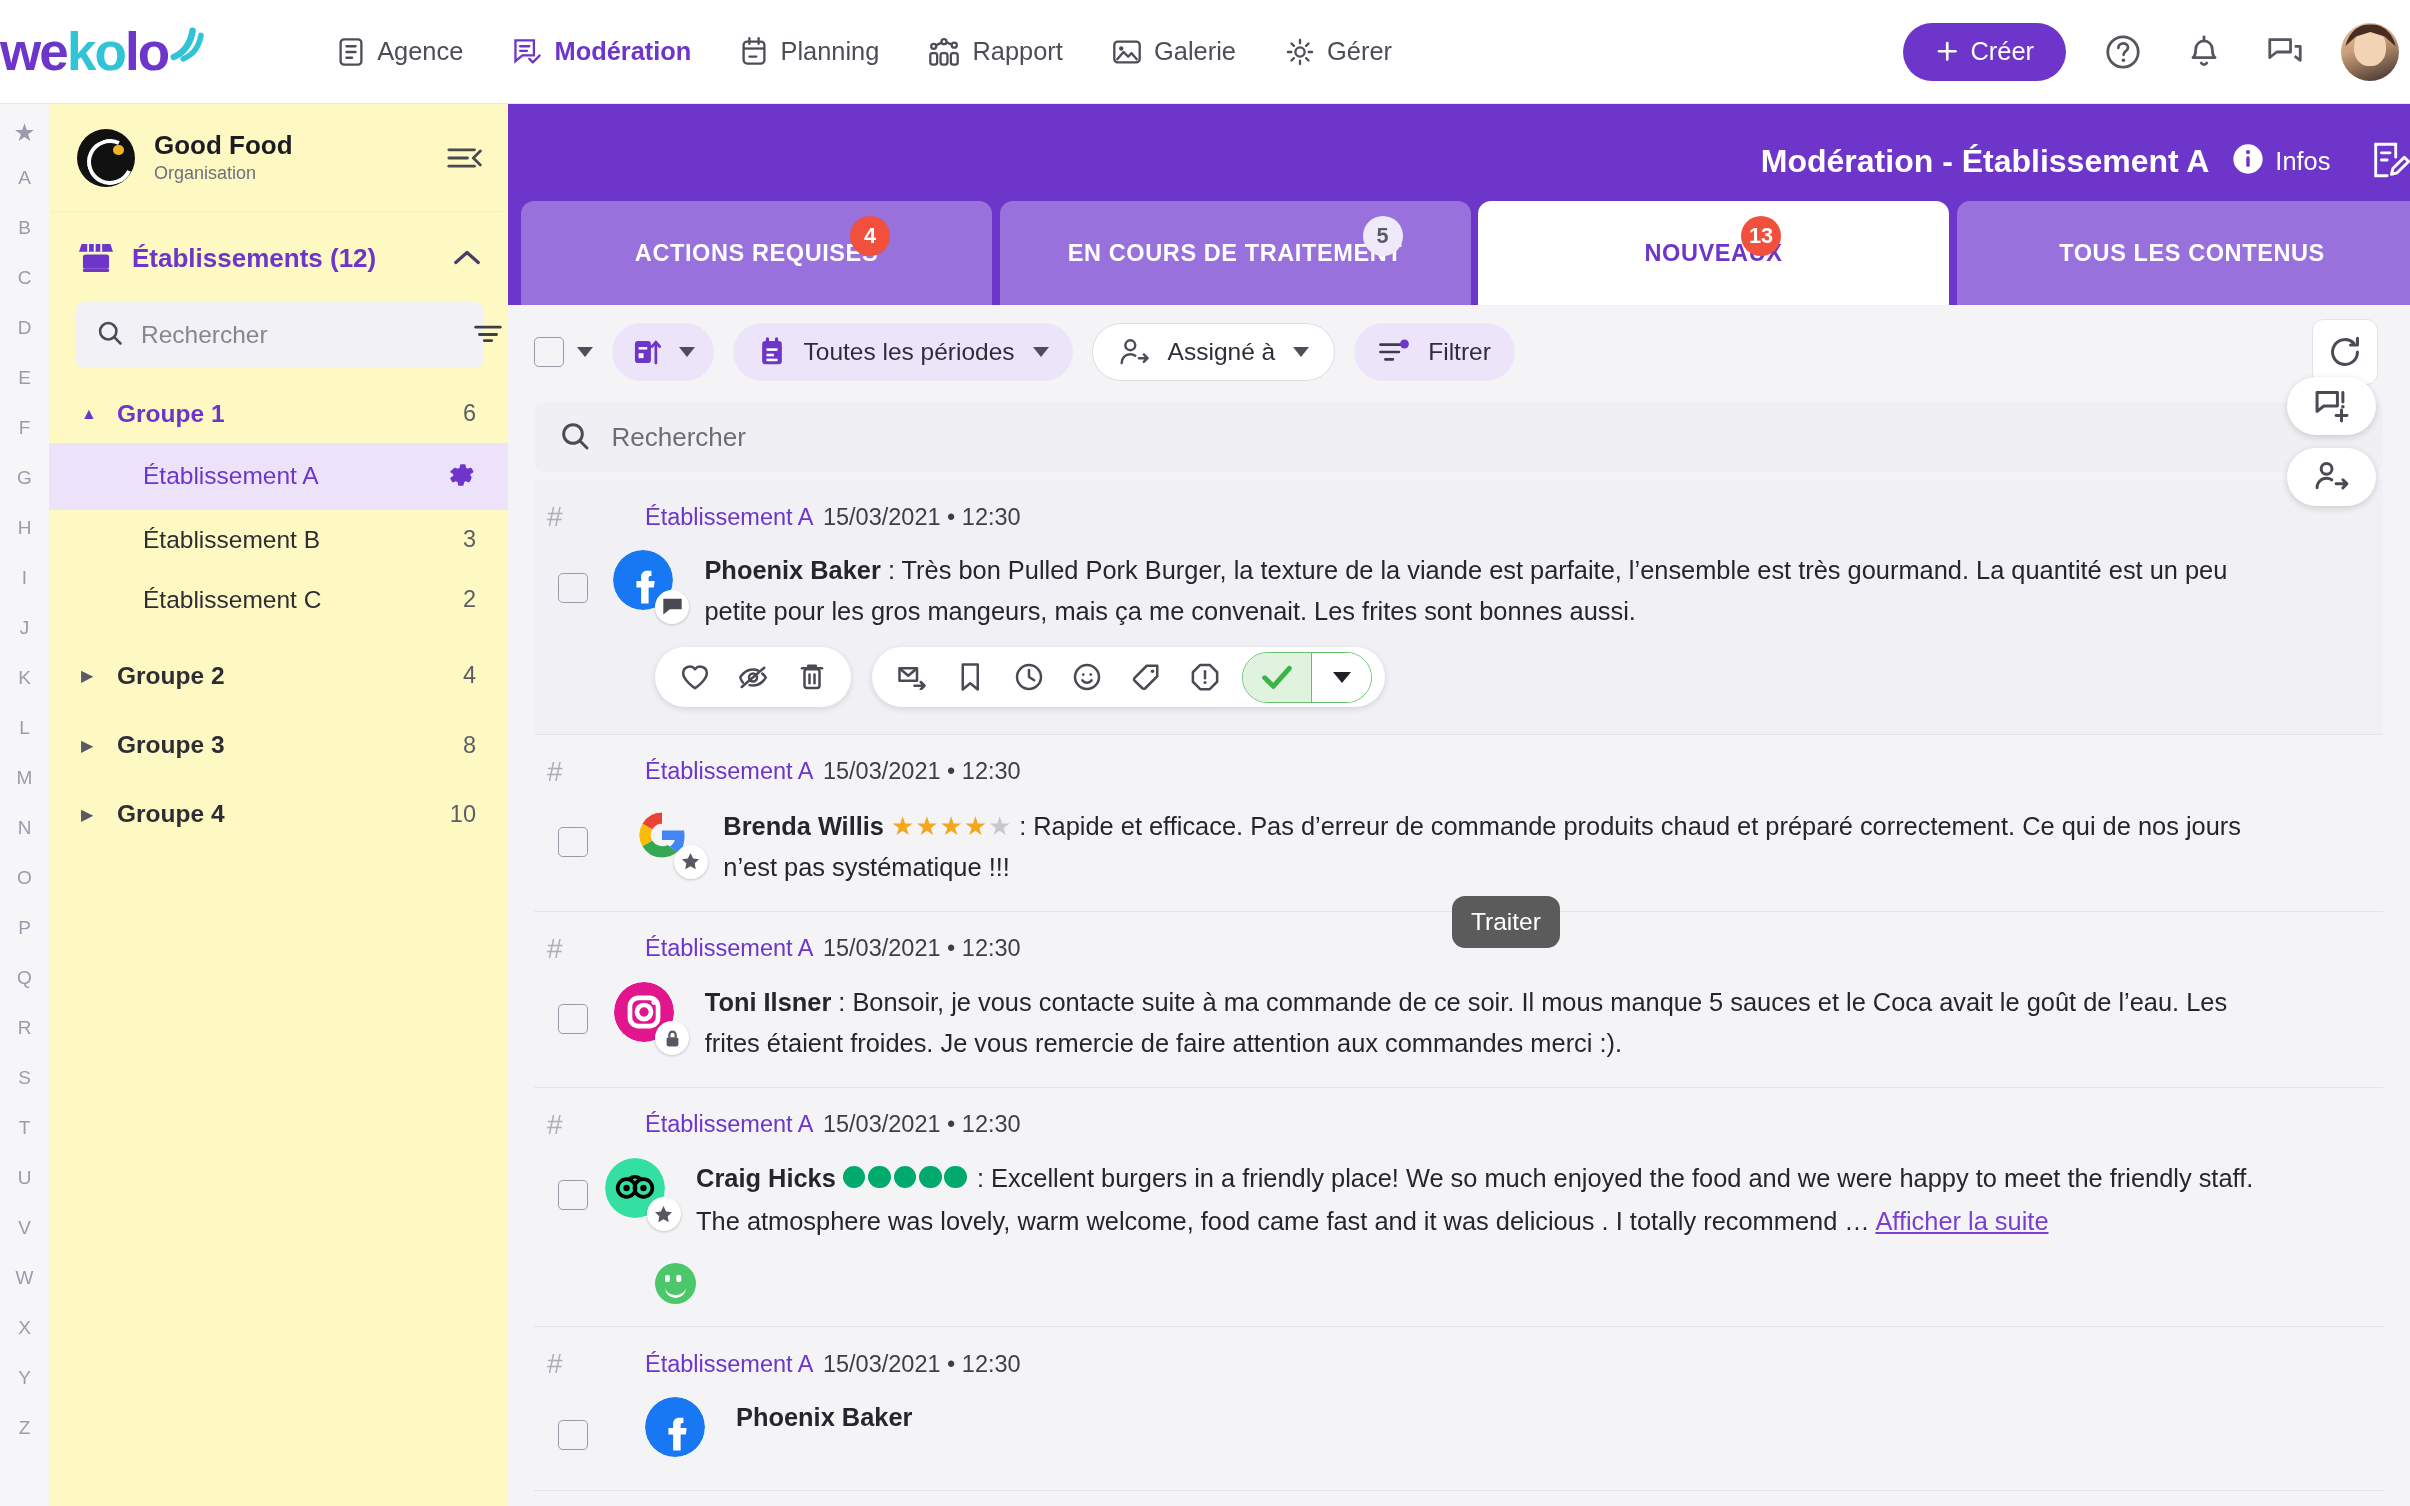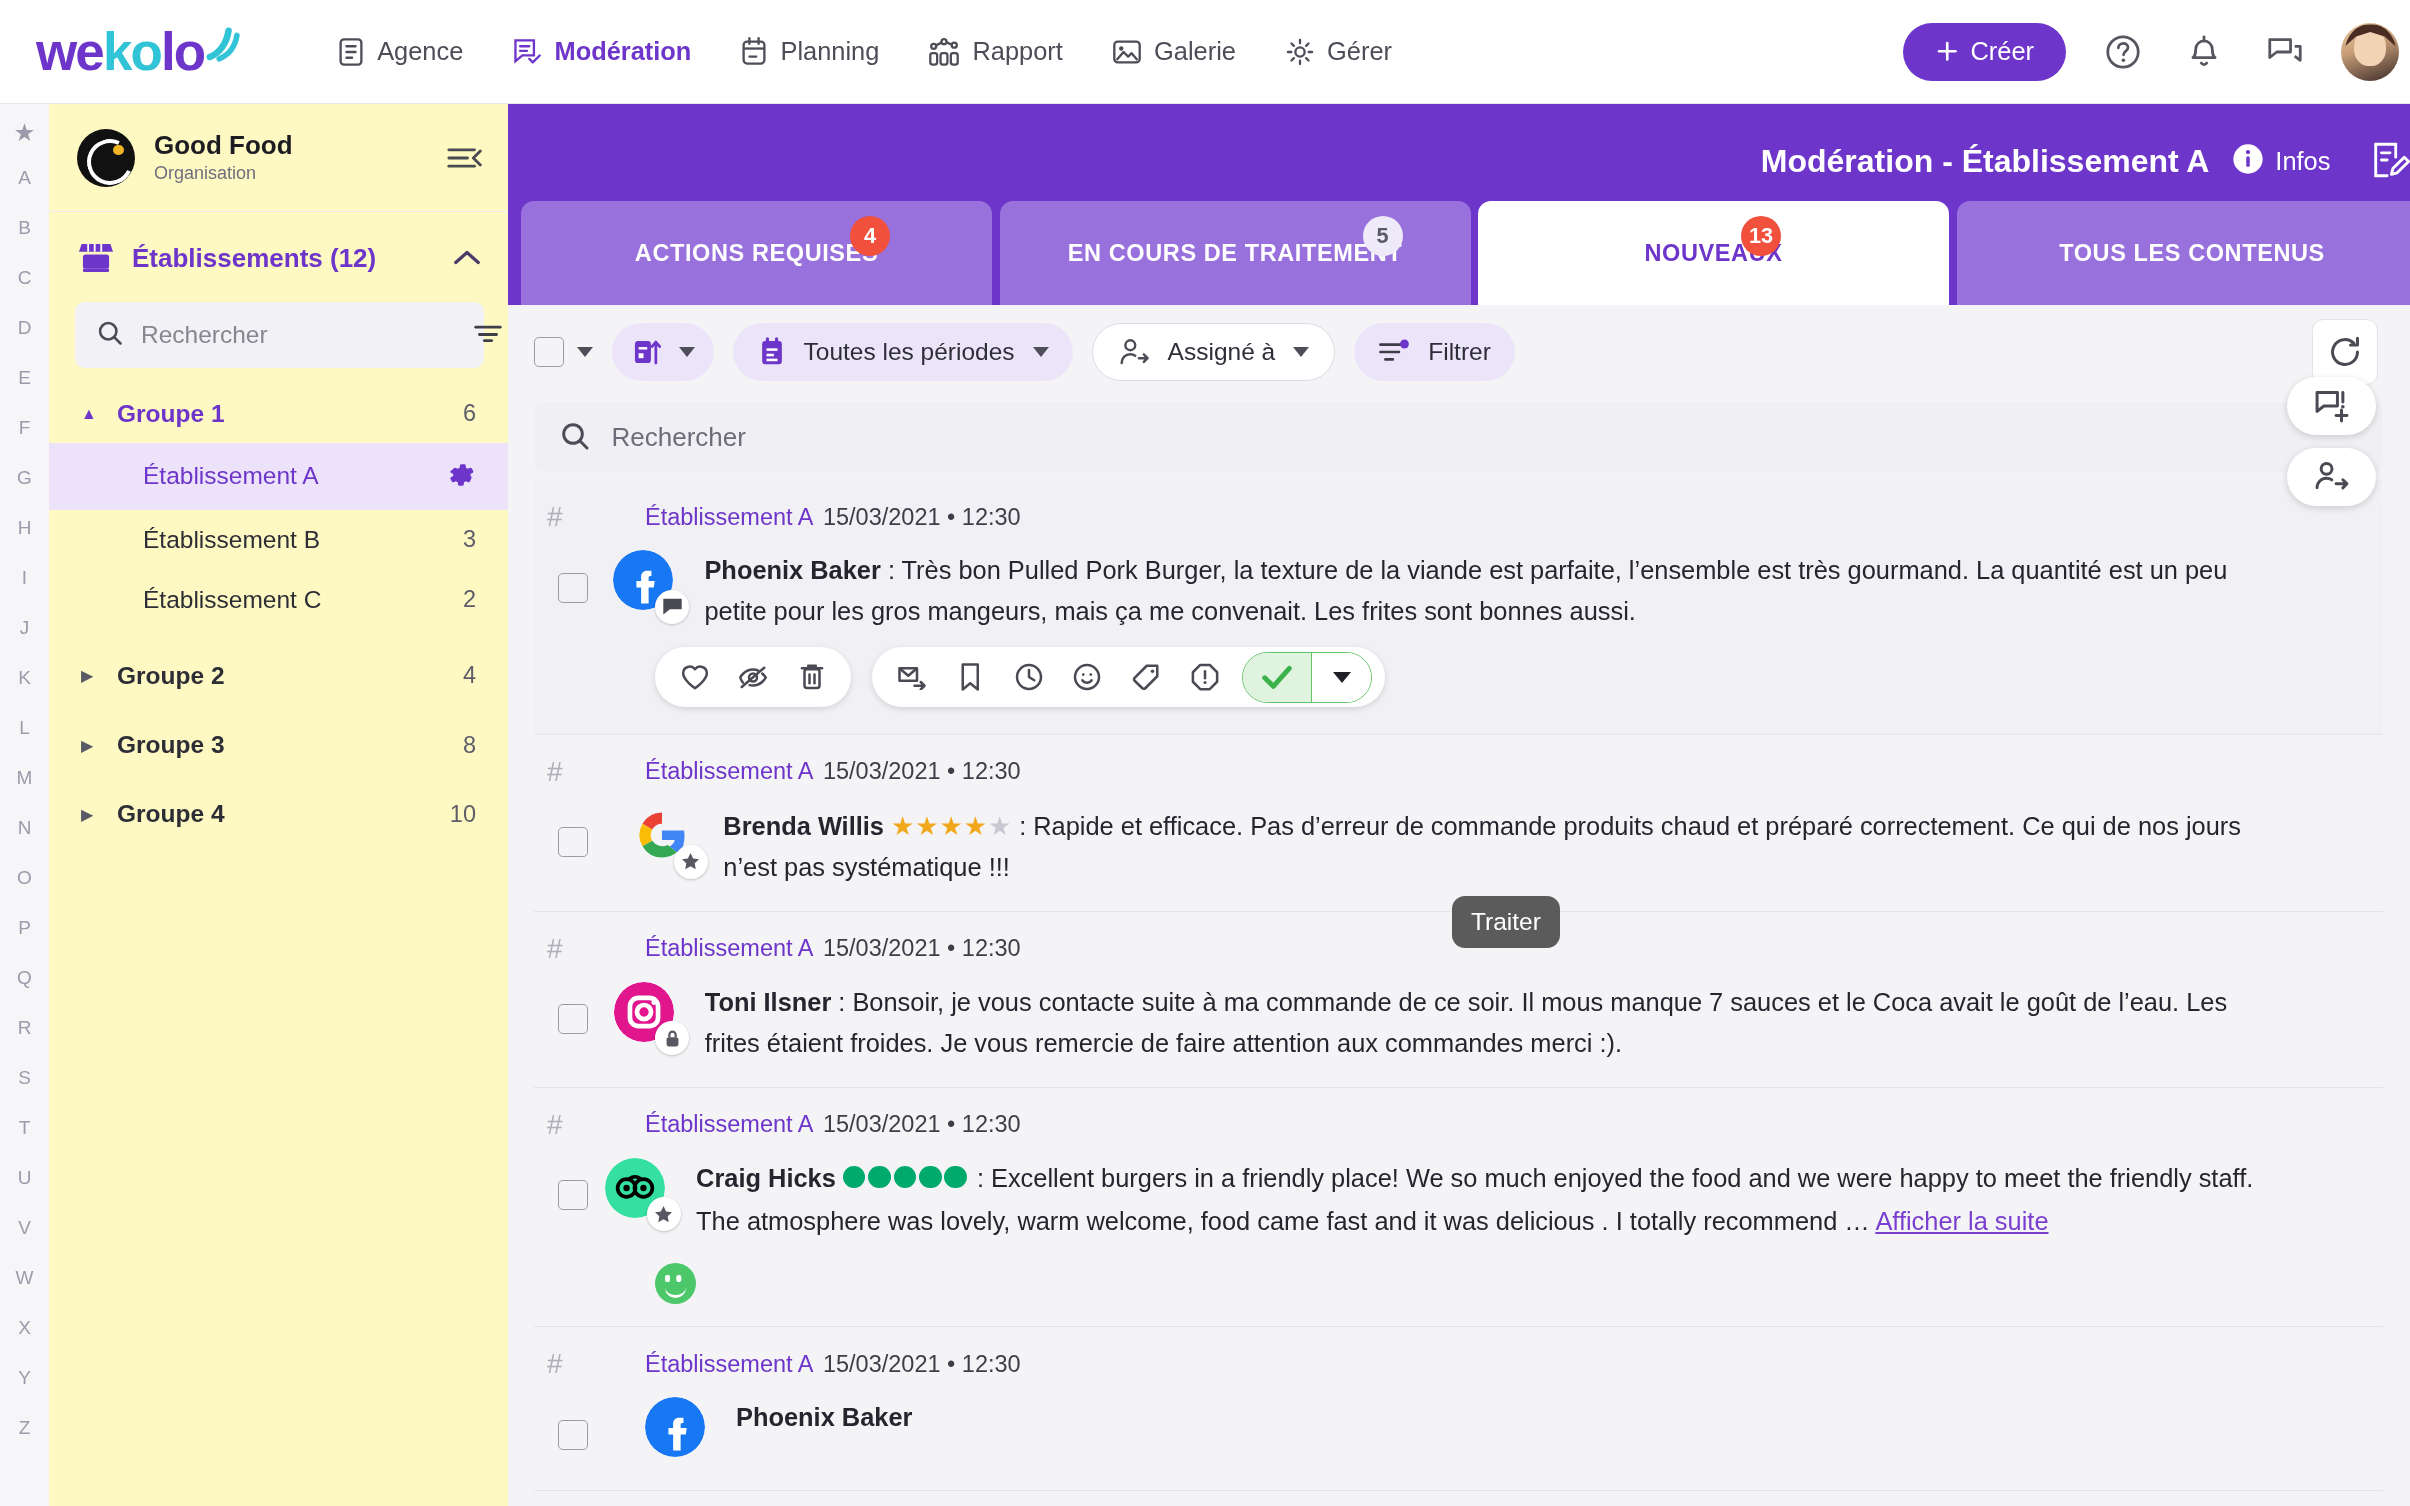--- a/index.html
+++ b/index.html
@@ -10,21 +10,21 @@
     overflow: hidden;
     -webkit-font-smoothing: antialiased;
   }
 
   
   .topnav {
     position: absolute; top: 0; left: 0; width: 2411px; height: 104px;
     background: #ffffff; display: flex; align-items: center;
     border-bottom: 0.9px solid #e8e8ee;
   }
-  .logo-wrap { width: 311px; padding-left: 36px; display: flex; align-items: center; }
+  .logo-wrap { width: 311px; display: flex; align-items: center; }
   .logo-text { font-size: 53px; font-weight: 700; letter-spacing: -1.9px; line-height: 1; position: relative; }
   .logo-w { color: #6d35c9; }
   .logo-k { color: #31c3d6; }
   .logo-l { color: #6d35c9; }
   .logo-wifi { position: relative; display: inline-block; width: 36px; height: 43px; vertical-align: top; }
   .logo-wifi svg { position: absolute; left: 0; top: 1.9px; }
 
   .nav-items { display: flex; align-items: center; gap: 49px; margin-left: 26px; height: 104px; }
   .nav-item {
     display: flex; align-items: center; gap: 12.2px;
@@ -756,21 +756,21 @@
             <circle cx="42.5" cy="21.8" r="2.6" fill="#fff"></circle>
           </svg>
           <span class="sub-badge">
             <svg width="19" height="21" viewBox="0 0 14 16" fill="#585862">
                 <rect x="2.5" y="7" width="9" height="7" rx="1.6"></rect>
                 <path d="M4.6 7V5.2a2.4 2.4 0 0 1 4.8 0V7" fill="none" stroke="#585862" stroke-width="1.7"></path>
               </svg>
           </span>
         </div>
         <div class="txt">
-          <b>Toni Ilsner</b><span> : Bonsoir, je vous contacte suite à ma commande de ce soir. Il mous manque 7 sauces et le Coca avait le goût de l’eau. Les frites étaient froides. Je vous remercie de faire attention aux commandes merci :).</span>
+          <b>Toni Ilsner</b><span> : Bonsoir, je vous contacte suite à ma commande de ce soir. Il mous manque 5 sauces et le Coca avait le goût de l’eau. Les frites étaient froides. Je vous remercie de faire attention aux commandes merci :).</span>
         </div>
       </div>
     </div>
 
     <div class="row">
       <div class="row-head">
         <span class="hash">#</span>
         <span class="est-link">Établissement A</span>
         <span class="meta">15/03/2021 • 12:30</span>
       </div>

